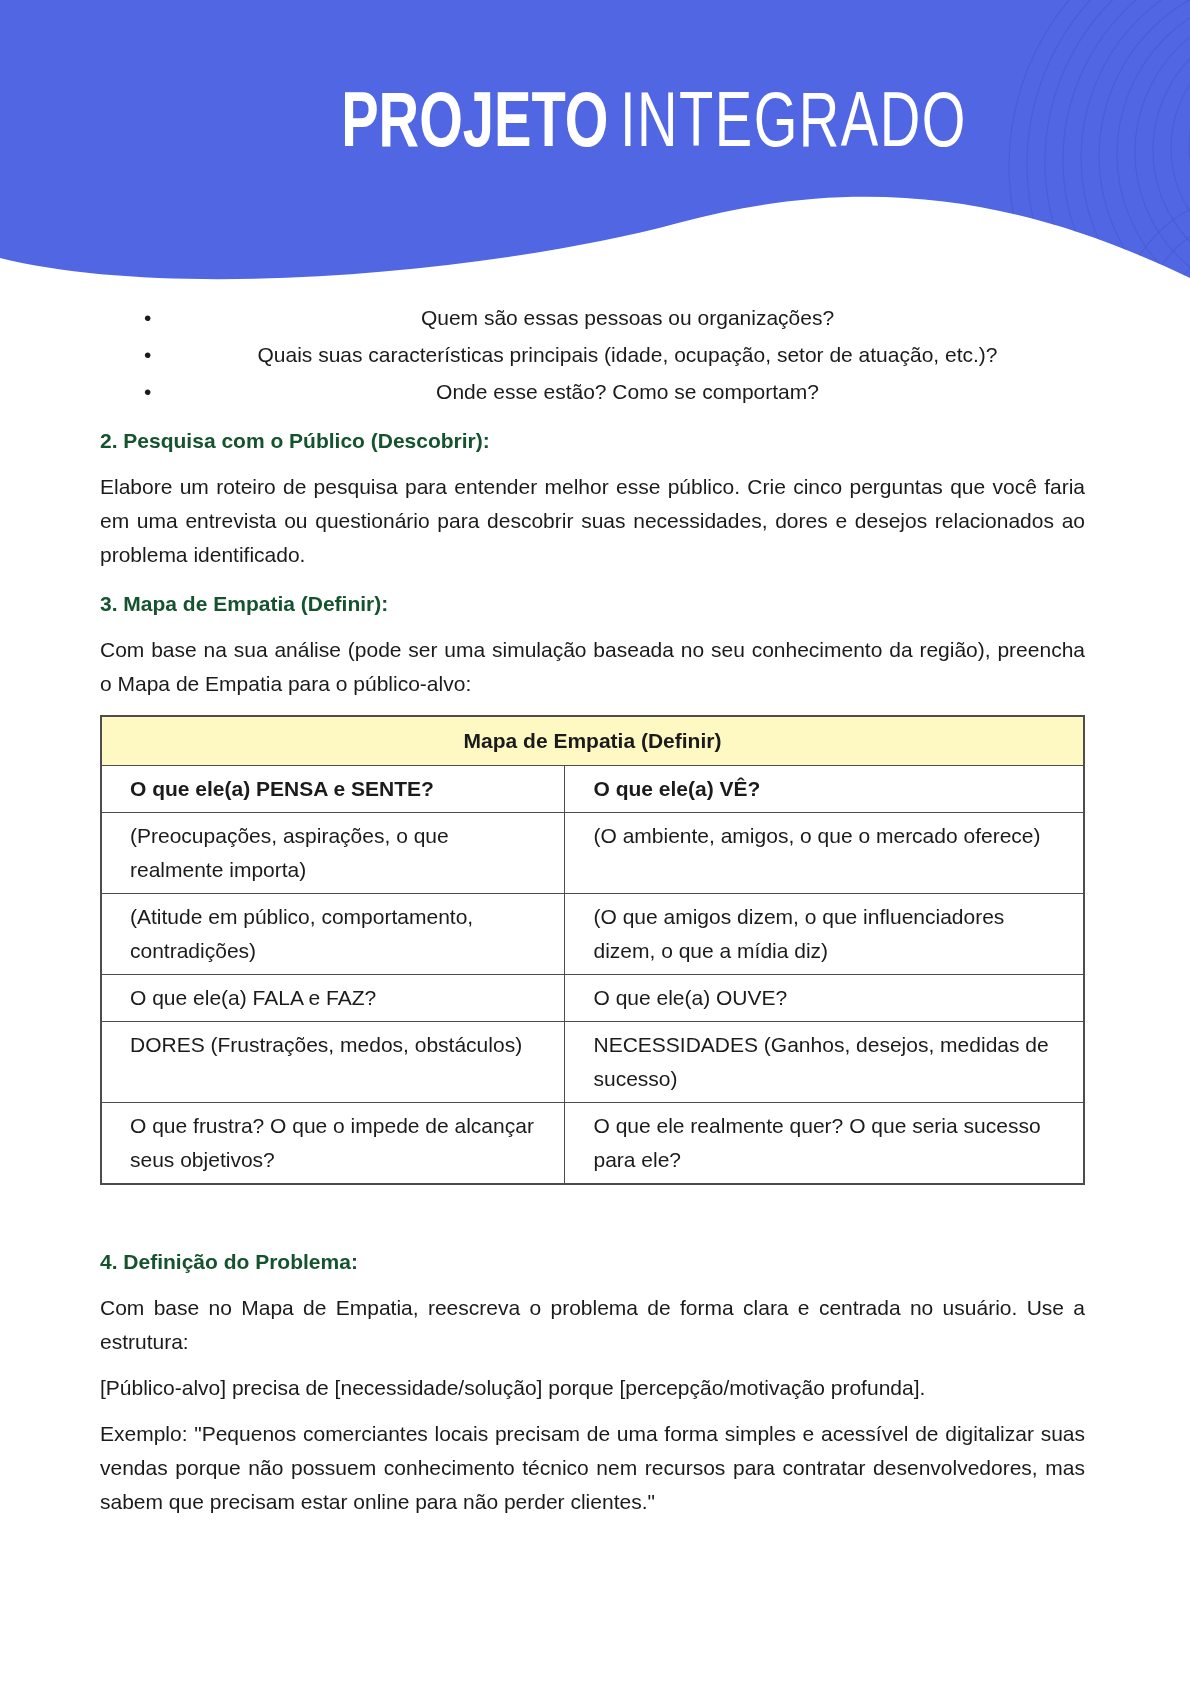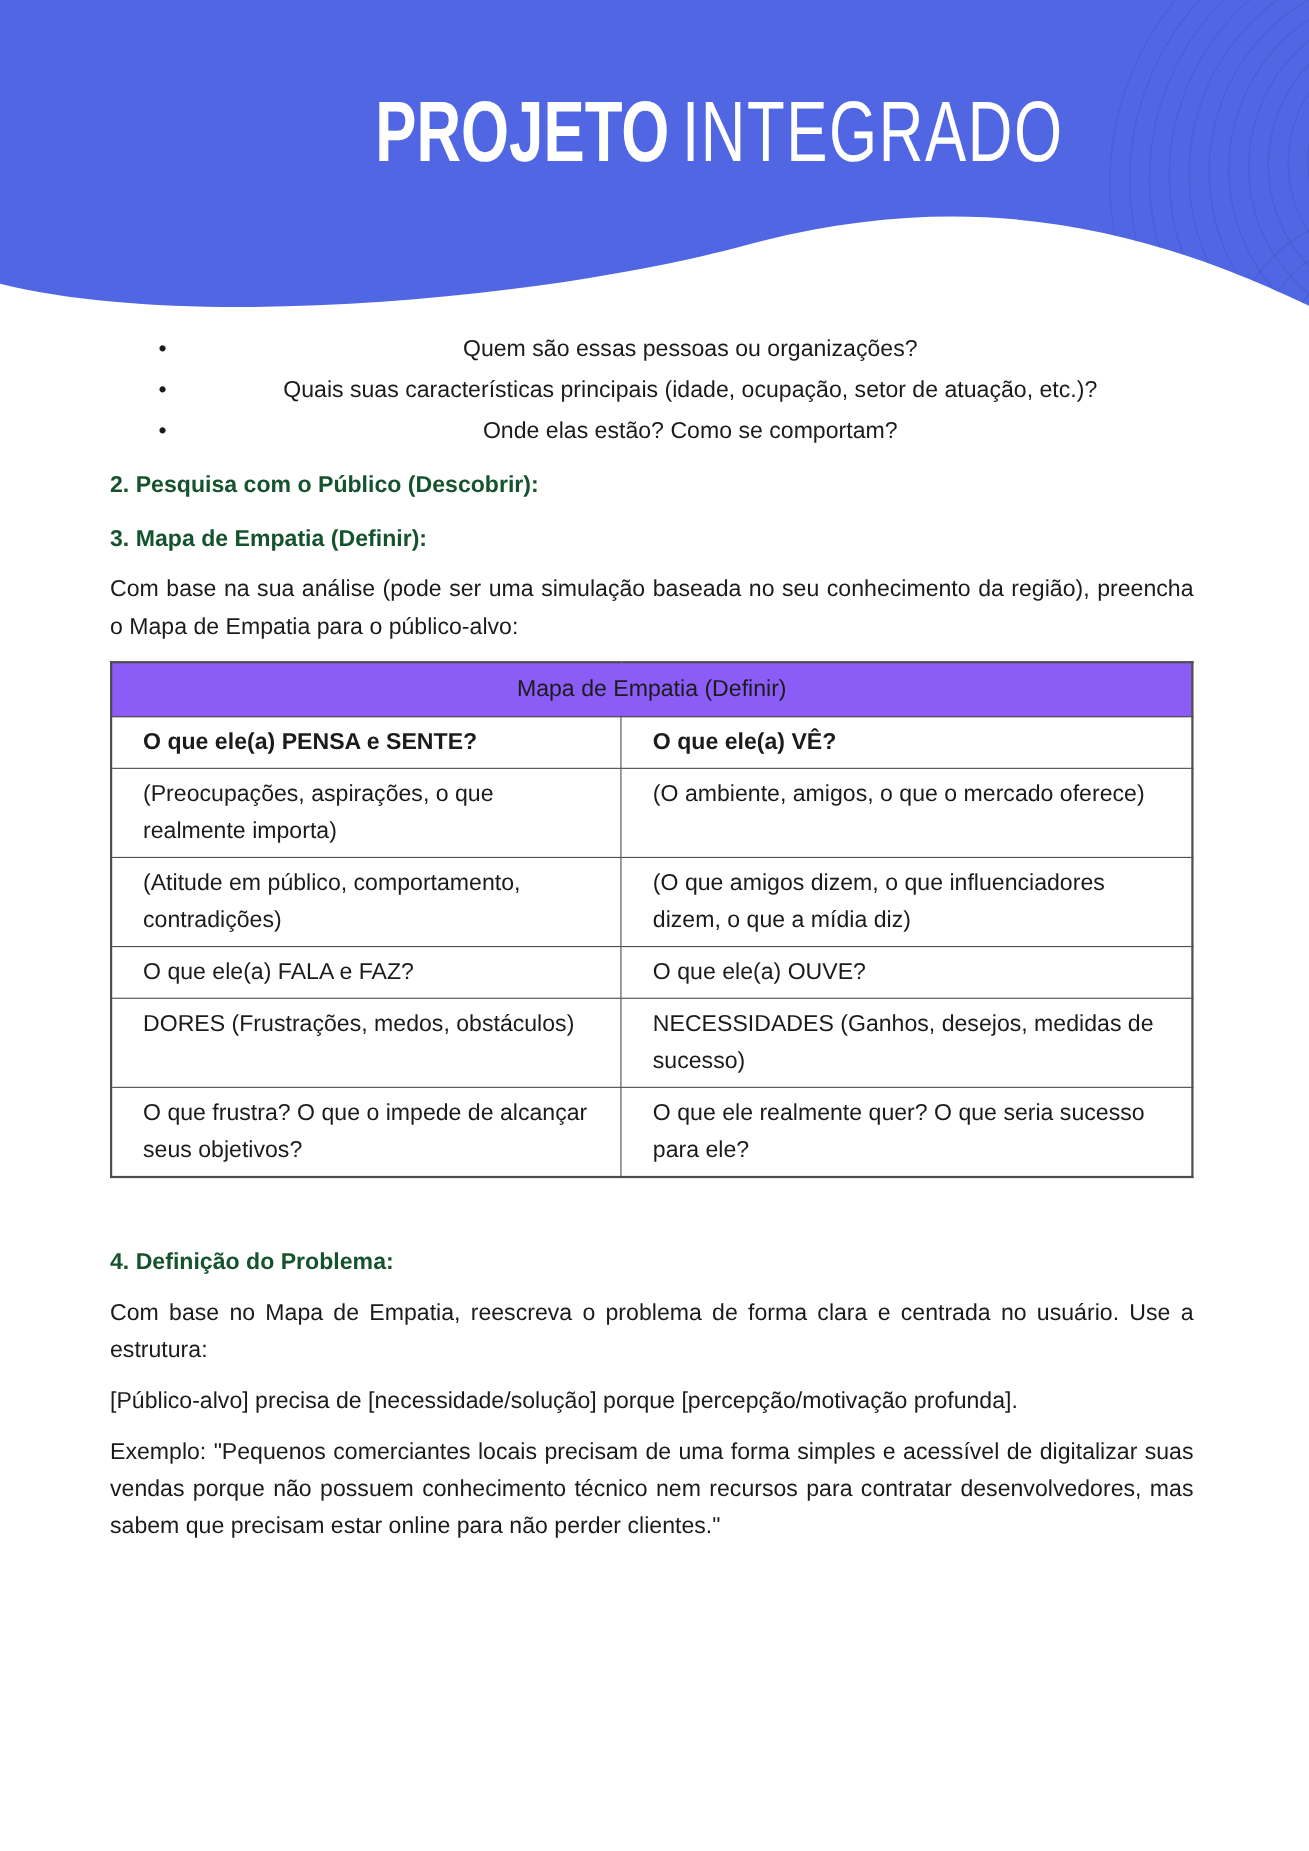--- a/index.html
+++ b/index.html
@@ -56,23 +56,23 @@
     border:2px solid #4d4d4d;
   }
   table.empathy th, table.empathy td{
     border:1px solid #4d4d4d;
     padding:6px 28px;
     vertical-align:top;
     text-align:left;
     font-weight:normal;
   }
   table.empathy th.tbl-title{
-    background:#8b5cf6;
+    background:#fef9c3;
     text-align:center;
-    font-weight:normal;
+    font-weight:bold;
     padding:7px 12px;
   }
   table.empathy tr.row-bold td{font-weight:bold;}
   .col-left{width:47.2%;}
   .col-right{width:52.8%;}
 
   h2.sec.problem{margin-top:60px;}
 </style>
 </head>
 <body>
@@ -112,24 +112,25 @@
     <div class="header-title">
       <span class="title-bold">PROJETO</span><span class="title-light">INTEGRADO</span>
     </div>
   </div>
 
   <div class="content">
 
     <ul class="bullets">
       <li>Quem são essas pessoas ou organizações?</li>
       <li>Quais suas características principais (idade, ocupação, setor de atuação, etc.)?</li>
-      <li>Onde elas estão? Como se comportam?</li>
+      <li>Onde esse estão? Como se comportam?</li>
     </ul>
 
     <h2 class="sec">2. Pesquisa com o Público (Descobrir):</h2>
+    <p class="body">Elabore um roteiro de pesquisa para entender melhor esse público. Crie cinco perguntas que você faria em uma entrevista ou questionário para descobrir suas necessidades, dores e desejos relacionados ao problema identificado.</p>
 
     <h2 class="sec">3. Mapa de Empatia (Definir):</h2>
     <p class="body">Com base na sua análise (pode ser uma simulação baseada no seu conhecimento da região), preencha o Mapa de Empatia para o público-alvo:</p>
 
     <table class="empathy">
       <colgroup>
           <col class="col-left">
           <col class="col-right">
         </colgroup>
       <thead>

